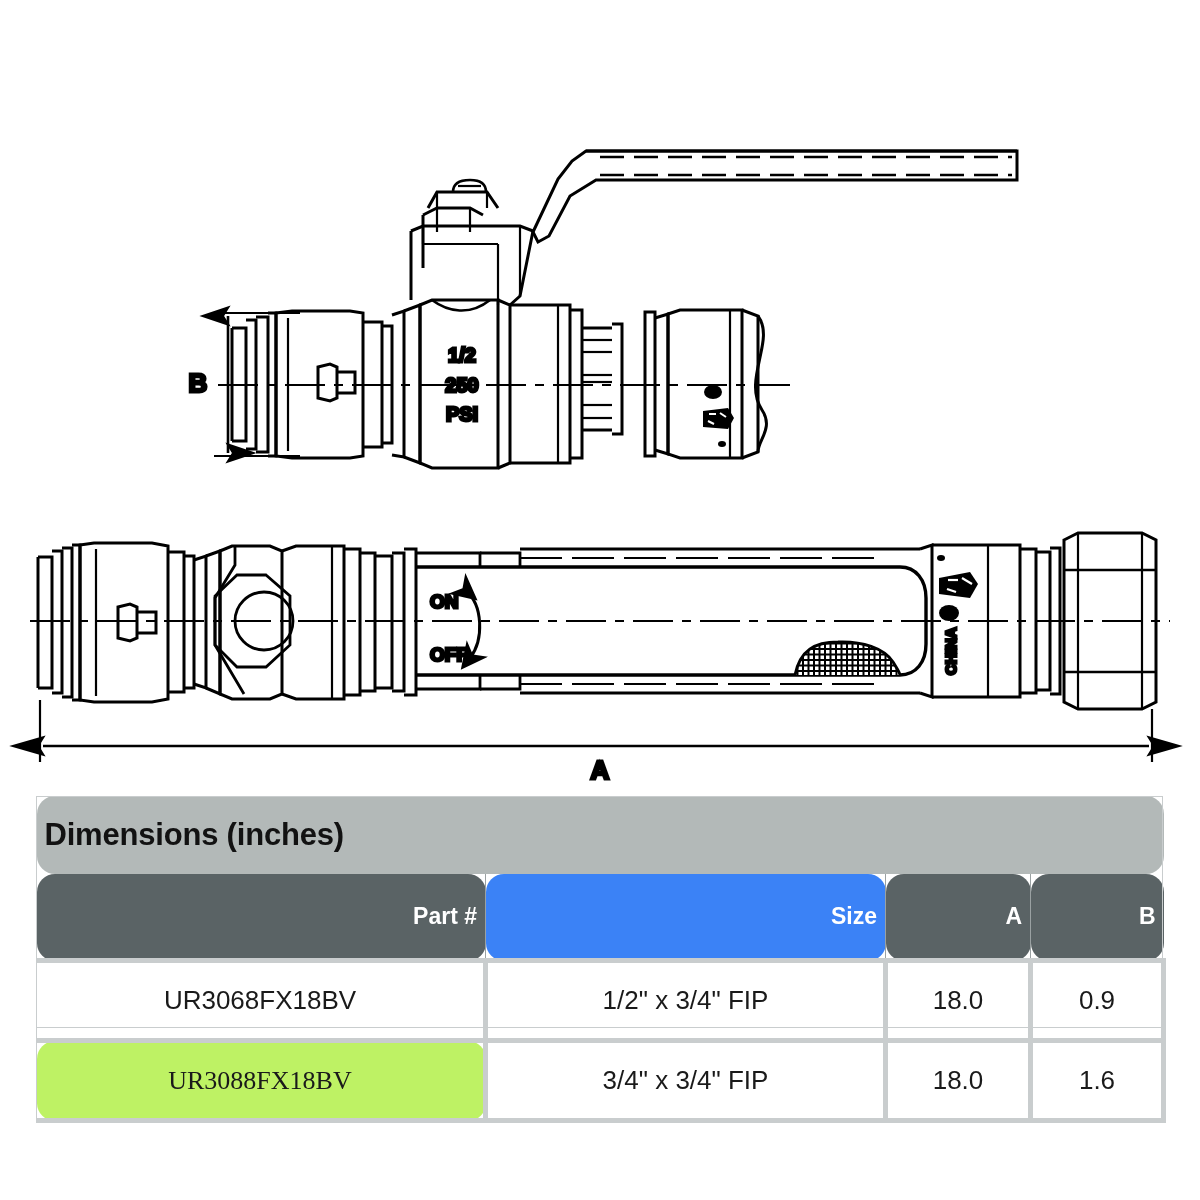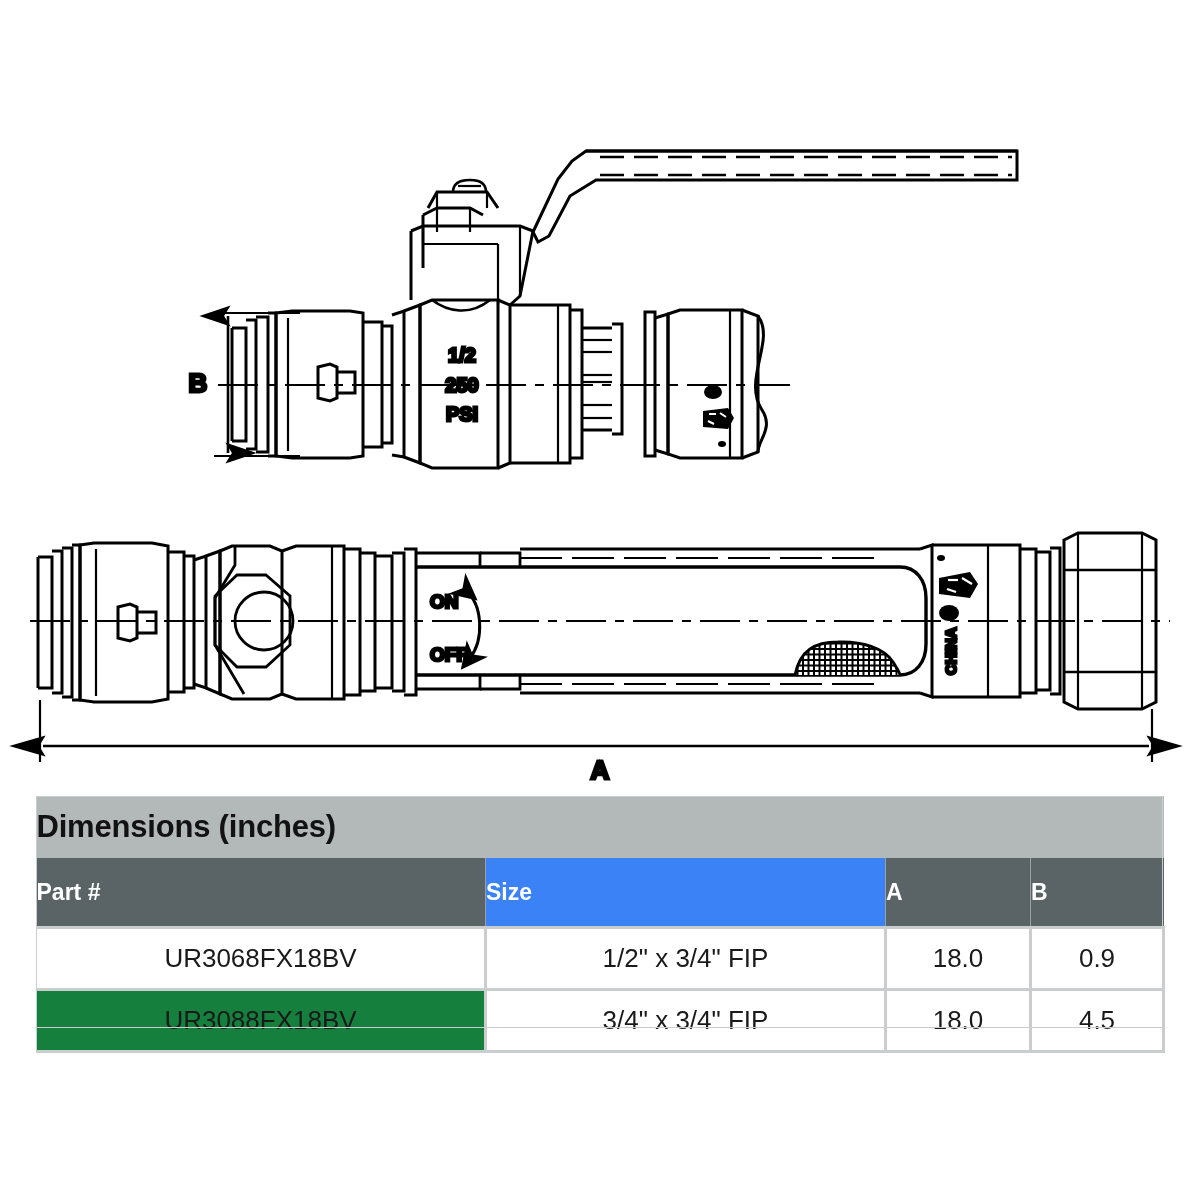--- a/index.html
+++ b/index.html
@@ -33,49 +33,50 @@
   
   .spec-table {
     position: absolute;
     left: 36px;
     top: 796px;
     width: 1127px;
     border-collapse: collapse;
     table-layout: fixed;
   }
   .spec-table td, .spec-table th {
-    padding: 0;
+    padding: 8px;
     margin: 0;
+    border-radius: 18px;
   }
   .title-cell {
     height: 62px;
     font-size: 31px;
     font-weight: bold;
     color: #121212;
     text-align: left;
     padding-left: 24px;
     letter-spacing: -0.2px;
   }
   .hdr-cell {
     height: 68px;
     color: #ffffff;
     font-size: 23px;
     font-weight: bold;
-    text-align: left;
+    text-align: right;
     border-right: 1px solid #9aa1a2;
     border-left: 1px solid #9aa1a2;
   }
   .hdr-cell:first-child { border-left: none; }
   .hdr-cell:last-child { border-right: none; }
   .body-cell {
     height: 59px;
     font-size: 26px;
     color: #1a1a1a;
     text-align: center;
-    border: 3px solid #c4b5fd;
+    border: 5px solid #c4b5fd;
     background: #ffffff;
     font-weight: 400;
   }
   .body-cell.first { border-left: 1px solid #c9cdce; }
   .table-outline {
     position: absolute;
     left: 36px;
     top: 796px;
     width: 1127px;
     height: 232px;
@@ -372,22 +373,22 @@
         <td class="hdr-cell" style="background: rgb(90, 99, 101);">A</td>
         <td class="hdr-cell" style="background: rgb(90, 99, 101);">B</td>
       </tr>
       <tr>
         <td class="body-cell first" style="background: rgb(255, 255, 255); border-color: rgb(201, 205, 206);">UR3068FX18BV</td>
         <td class="body-cell" style="background: rgb(255, 255, 255); border-color: rgb(201, 205, 206);">1/2" x 3/4" FIP</td>
         <td class="body-cell" style="background: rgb(255, 255, 255); border-color: rgb(201, 205, 206);">18.0</td>
         <td class="body-cell" style="background: rgb(255, 255, 255); border-color: rgb(201, 205, 206);">0.9</td>
       </tr>
       <tr>
-        <td class="body-cell first" style="background: #15803d; border-color: rgb(201, 205, 206);">UR3088FX18BV</td>
+        <td class="body-cell first" style="background: #bef264; border-color: rgb(201, 205, 206); font-family: Liberation Serif, serif;">UR3088FX18BV</td>
         <td class="body-cell" style="background: rgb(255, 255, 255); border-color: rgb(201, 205, 206);">3/4" x 3/4" FIP</td>
         <td class="body-cell" style="background: rgb(255, 255, 255); border-color: rgb(201, 205, 206);">18.0</td>
-        <td class="body-cell" style="background: rgb(255, 255, 255); border-color: rgb(201, 205, 206);">4.5</td>
+        <td class="body-cell" style="background: rgb(255, 255, 255); border-color: rgb(201, 205, 206);">1.6</td>
       </tr>
     </tbody>
   </table>
   <div class="table-outline" style="border-color: rgb(201, 205, 206);"></div>
 
 </div>
 
 </body></html>

